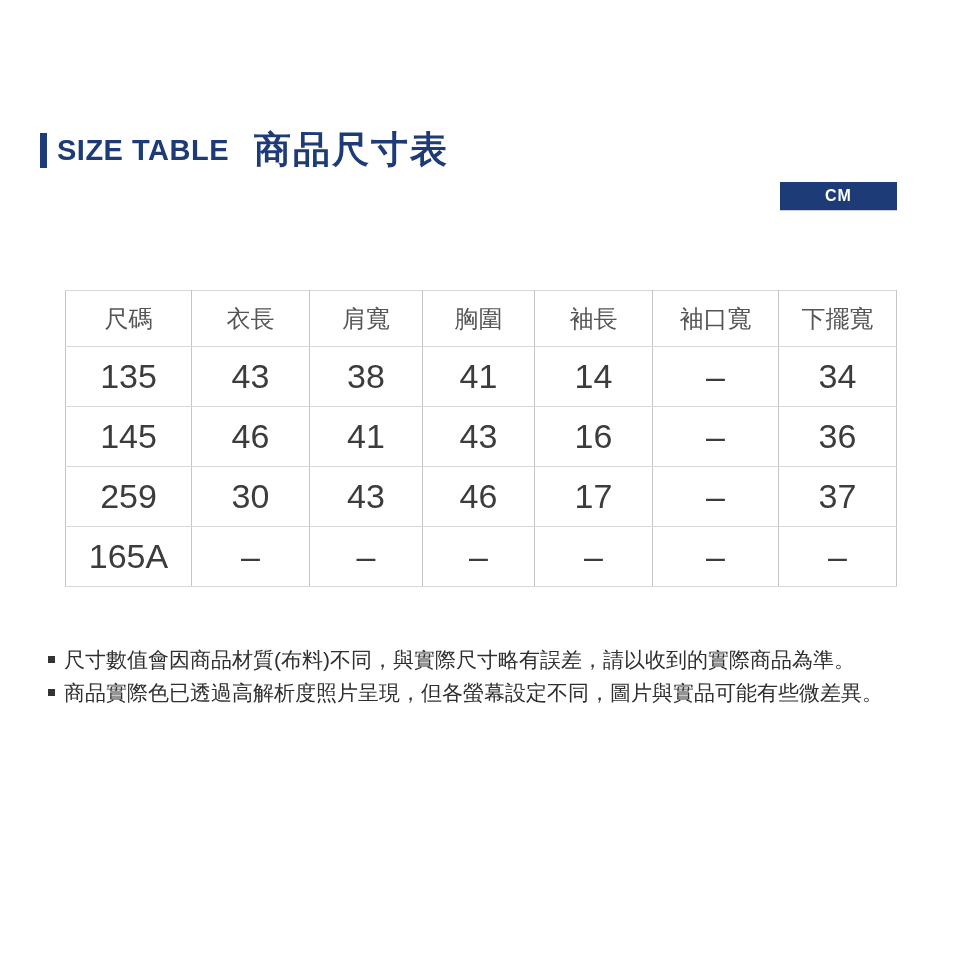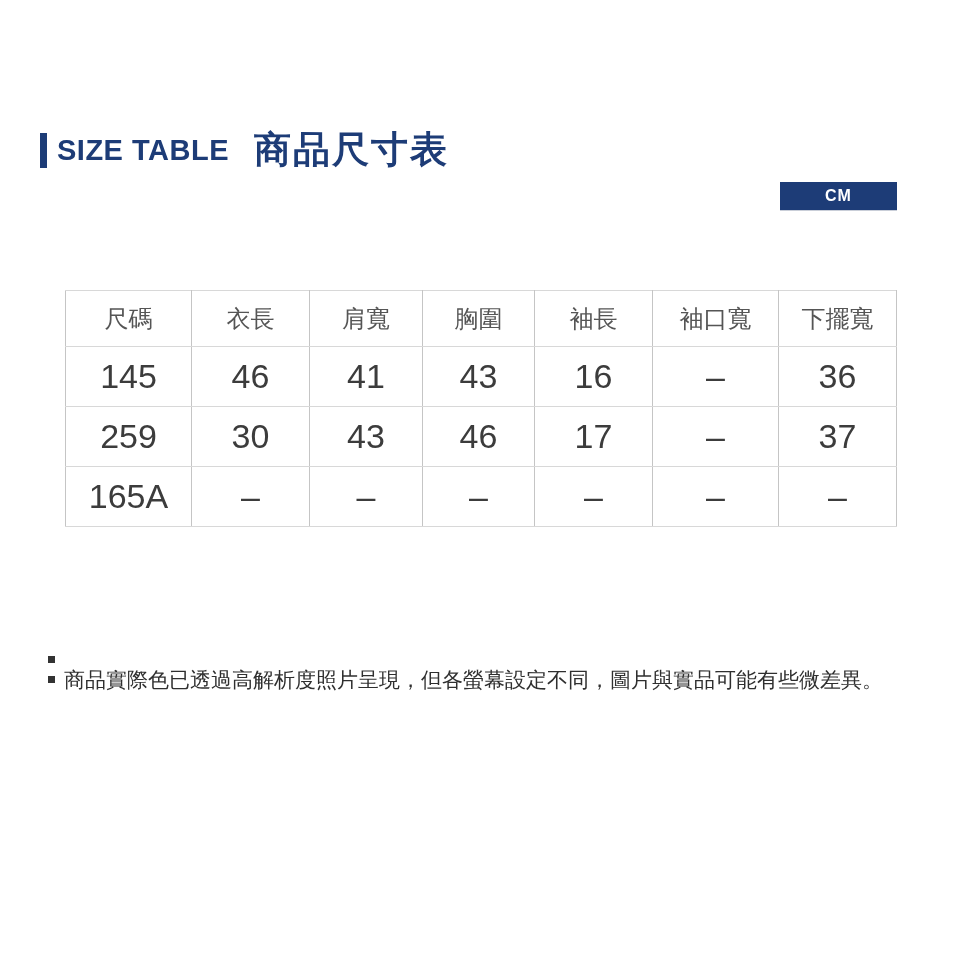--- a/index.html
+++ b/index.html
@@ -108,20 +108,29 @@
       <th>衣長</th>
       <th>肩寬</th>
       <th>胸圍</th>
       <th>袖長</th>
       <th>袖口寬</th>
       <th>下擺寬</th>
     </tr>
   </thead>
   <tbody>
     <tr>
+      <td>135</td>
+      <td>43</td>
+      <td>38</td>
+      <td>41</td>
+      <td>14</td>
+      <td>–</td>
+      <td>34</td>
+    </tr>
+    <tr>
       <td>145</td>
       <td>46</td>
       <td>41</td>
       <td>43</td>
       <td>16</td>
       <td>–</td>
       <td>36</td>
     </tr>
     <tr>
       <td>259</td>
@@ -140,18 +149,19 @@
       <td>–</td>
       <td>–</td>
       <td>–</td>
     </tr>
   </tbody>
 </table>
 
 <ul class="notes">
   <li>
     <span class="bullet"></span>
+    <span>尺寸數值會因商品材質(布料)不同，與實際尺寸略有誤差，請以收到的實際商品為準。</span>
   </li>
   <li>
     <span class="bullet"></span>
     <span>商品實際色已透過高解析度照片呈現，但各螢幕設定不同，圖片與實品可能有些微差異。</span>
   </li>
 </ul>
 
 </body></html>

